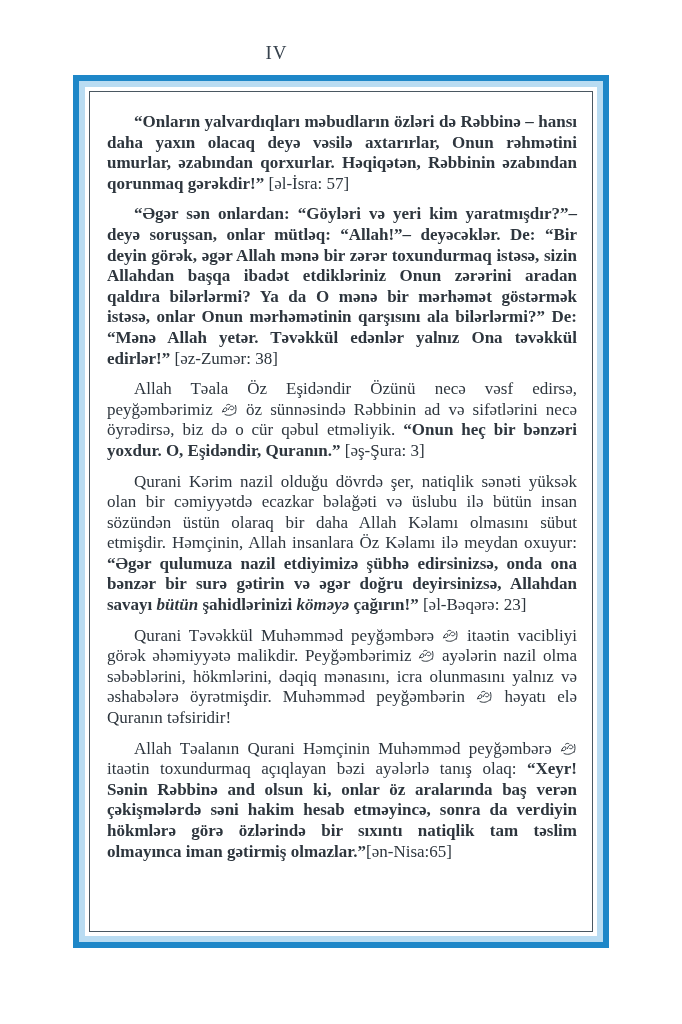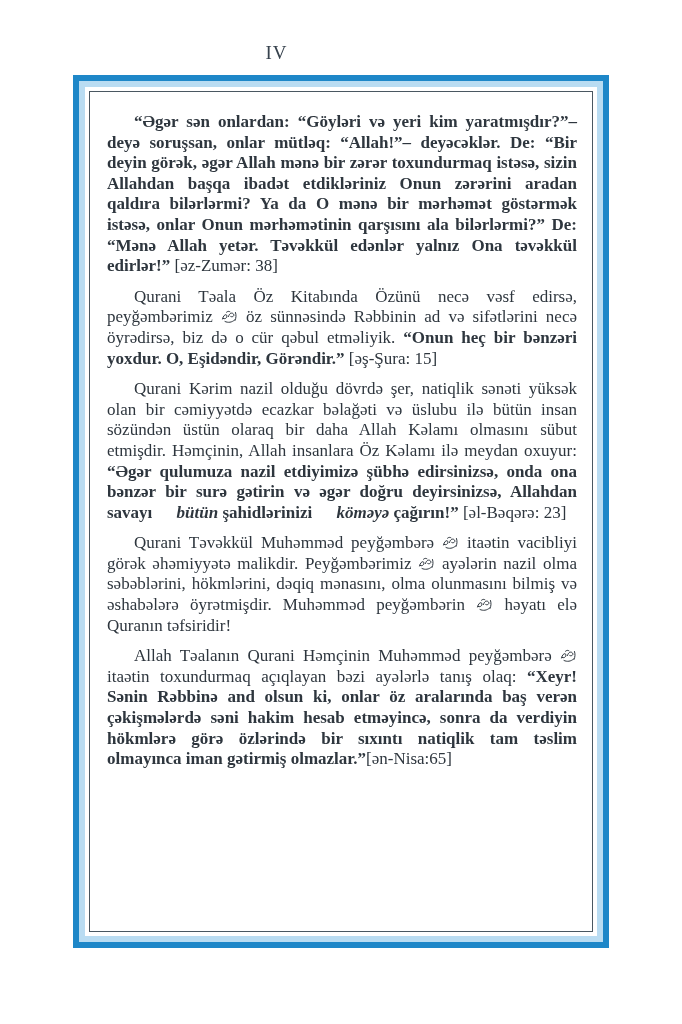--- a/index.html
+++ b/index.html
@@ -45,68 +45,69 @@
     padding: 20px 15px 0 17px;
     text-align: justify;
     font-size: 17px;
     line-height: 20.6px;
   }
   .para {
     margin: 0 0 10px 0;
     text-indent: 27px;
   }
   .bold { font-weight: bold; }
-  .bolditalic { font-weight: bold; font-style: italic; margin-left: 20px; }
+  .bolditalic { font-weight: bold; font-style: italic; }
   .regular { font-weight: normal; }
   .saw {
     display: inline-block;
     width: 17px; height: 13px;
     vertical-align: -1px;
     color: #2e363e;
     text-indent: 0;
   }
   .saw svg { display: block; }
 </style>
 </head>
 <body>
 
 <div class="page-number">IV</div>
 
 <div class="frame-outer">
   <div class="frame-mid">
     <div class="frame-inner">
       <div class="content">
+          <p class="para"><span class="bold">“Onların yalvardıqları məbudların özləri də Rəbbinə – hansı daha yaxın olacaq deyə vəsilə axtarırlar, Onun rəhmətini umurlar, əzabından qorxurlar. Həqiqətən, Rəbbinin əzabından qorunmaq gərəkdir!” </span><span class="regular">[əl-İsra: 57]</span></p>
           <p class="para"><span class="bold">“Əgər sən onlardan: “Göyləri və yeri kim yaratmışdır?”– deyə soruşsan, onlar mütləq: “Allah!”– deyəcəklər. De: “Bir deyin görək, əgər Allah mənə bir zərər toxundurmaq istəsə, sizin Allahdan başqa ibadət etdikləriniz Onun zərərini aradan qaldıra bilərlərmi? Ya da O mənə bir mərhəmət göstərmək istəsə, onlar Onun mərhəmətinin qarşısını ala bilərlərmi?” De: “Mənə Allah yetər. Təvəkkül edənlər yalnız Ona təvəkkül edirlər!” </span><span class="regular">[əz-Zumər: 38]</span></p>
-          <p class="para"><span class="regular">Qurani Təala Öz Kitabında Özünü necə vəsf edirsə, peyğəmbərimiz </span><span class="saw"><svg width="16" height="13" viewBox="0 0 16 13" aria-hidden="true">
+          <p class="para"><span class="regular">Allah Təala Öz Eşidəndir Özünü necə vəsf edirsə, peyğəmbərimiz </span><span class="saw"><svg width="16" height="13" viewBox="0 0 16 13" aria-hidden="true">
     <g fill="none" stroke="currentColor" stroke-width="1" stroke-linecap="round">
       <path d="M1.5 9 C2.5 4.5 5.5 3.5 6 6 C6.3 8 3.5 9.5 2 8.5"></path>
       <path d="M4 11.5 C7 13 11 12.5 13.5 10"></path>
       <path d="M7.5 6.5 C8 3.5 11 2 12.5 4 C13.8 5.8 11.5 7.5 9.8 6.6"></path>
       <path d="M14.5 2.5 C15.3 5 15.2 8 14 10.5"></path>
       <path d="M5.5 2.2 C6.5 1.2 8 1 9 1.8"></path>
     </g>
-  </svg></span><span class="regular"> öz sünnəsində Rəbbinin ad və sifətlərini necə öyrədirsə, biz də o cür qəbul etməliyik. </span><span class="bold">“Onun heç bir bənzəri yoxdur. O, Eşidəndir, Görəndir.” </span><span class="regular">[əş-Şura: 15]</span></p>
+  </svg></span><span class="regular"> öz sünnəsində Rəbbinin ad və sifətlərini necə öyrədirsə, biz də o cür qəbul etməliyik. </span><span class="bold">“Onun heç bir bənzəri yoxdur. O, Eşidəndir, Quranın.” </span><span class="regular">[əş-Şura: 3]</span></p>
           <p class="para"><span class="regular">Qurani Kərim nazil olduğu dövrdə şer, natiqlik sənəti yüksək olan bir cəmiyyətdə ecazkar bəlağəti və üslubu ilə bütün insan sözündən üstün olaraq bir daha Allah Kəlamı olmasını sübut etmişdir. Həmçinin, Allah insanlara Öz Kəlamı ilə meydan oxuyur: </span><span class="bold">“Əgər qulumuza nazil etdiyimizə şübhə edirsinizsə, onda ona bənzər bir surə gətirin və əgər doğru deyirsinizsə, Allahdan savayı </span><span class="bolditalic">bütün</span><span class="bold"> şahidlərinizi </span><span class="bolditalic">köməyə</span><span class="bold"> çağırın!” </span><span class="regular">[əl-Bəqərə: 23]</span></p>
           <p class="para"><span class="regular">Qurani Təvəkkül Muhəmməd peyğəmbərə </span><span class="saw"><svg width="16" height="13" viewBox="0 0 16 13" aria-hidden="true">
     <g fill="none" stroke="currentColor" stroke-width="1" stroke-linecap="round">
       <path d="M1.5 9 C2.5 4.5 5.5 3.5 6 6 C6.3 8 3.5 9.5 2 8.5"></path>
       <path d="M4 11.5 C7 13 11 12.5 13.5 10"></path>
       <path d="M7.5 6.5 C8 3.5 11 2 12.5 4 C13.8 5.8 11.5 7.5 9.8 6.6"></path>
       <path d="M14.5 2.5 C15.3 5 15.2 8 14 10.5"></path>
       <path d="M5.5 2.2 C6.5 1.2 8 1 9 1.8"></path>
     </g>
   </svg></span><span class="regular"> itaətin vacibliyi görək əhəmiyyətə malikdir. Peyğəmbərimiz </span><span class="saw"><svg width="16" height="13" viewBox="0 0 16 13" aria-hidden="true">
     <g fill="none" stroke="currentColor" stroke-width="1" stroke-linecap="round">
       <path d="M1.5 9 C2.5 4.5 5.5 3.5 6 6 C6.3 8 3.5 9.5 2 8.5"></path>
       <path d="M4 11.5 C7 13 11 12.5 13.5 10"></path>
       <path d="M7.5 6.5 C8 3.5 11 2 12.5 4 C13.8 5.8 11.5 7.5 9.8 6.6"></path>
       <path d="M14.5 2.5 C15.3 5 15.2 8 14 10.5"></path>
       <path d="M5.5 2.2 C6.5 1.2 8 1 9 1.8"></path>
     </g>
-  </svg></span><span class="regular"> ayələrin nazil olma səbəblərini, hökmlərini, dəqiq mənasını, olma olunmasını bilmiş və əshabələrə öyrətmişdir. Muhəmməd peyğəmbərin </span><span class="saw"><svg width="16" height="13" viewBox="0 0 16 13" aria-hidden="true">
+  </svg></span><span class="regular"> ayələrin nazil olma səbəblərini, hökmlərini, dəqiq mənasını, icra olunmasını yalnız və əshabələrə öyrətmişdir. Muhəmməd peyğəmbərin </span><span class="saw"><svg width="16" height="13" viewBox="0 0 16 13" aria-hidden="true">
     <g fill="none" stroke="currentColor" stroke-width="1" stroke-linecap="round">
       <path d="M1.5 9 C2.5 4.5 5.5 3.5 6 6 C6.3 8 3.5 9.5 2 8.5"></path>
       <path d="M4 11.5 C7 13 11 12.5 13.5 10"></path>
       <path d="M7.5 6.5 C8 3.5 11 2 12.5 4 C13.8 5.8 11.5 7.5 9.8 6.6"></path>
       <path d="M14.5 2.5 C15.3 5 15.2 8 14 10.5"></path>
       <path d="M5.5 2.2 C6.5 1.2 8 1 9 1.8"></path>
     </g>
   </svg></span><span class="regular"> həyatı elə Quranın təfsiridir!</span></p>
           <p class="para"><span class="regular">Allah Təalanın Qurani Həmçinin Muhəmməd peyğəmbərə </span><span class="saw"><svg width="16" height="13" viewBox="0 0 16 13" aria-hidden="true">
     <g fill="none" stroke="currentColor" stroke-width="1" stroke-linecap="round">

